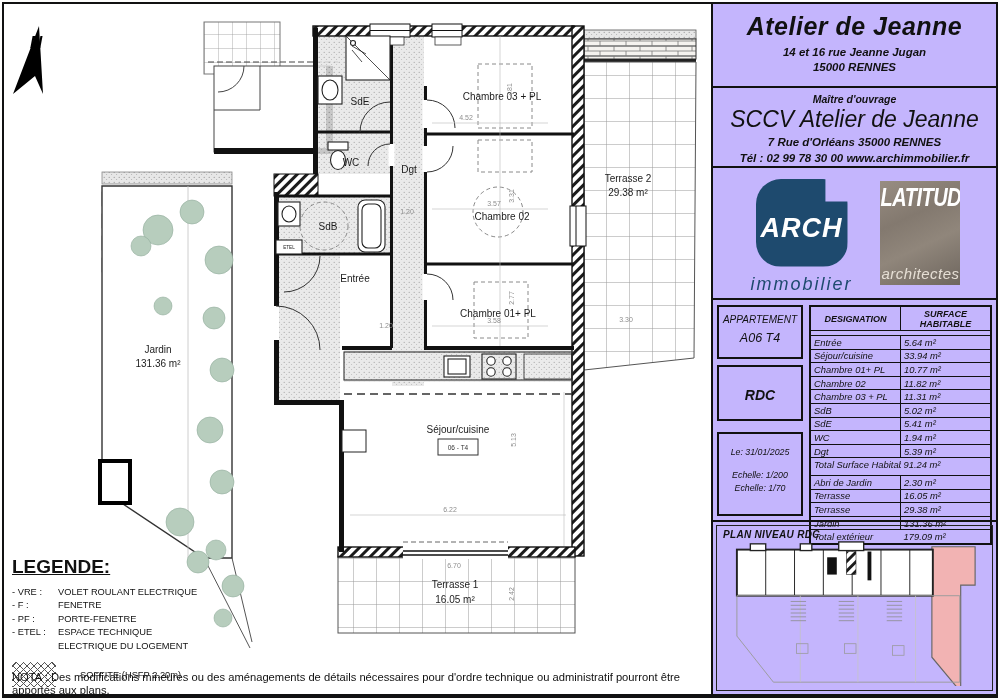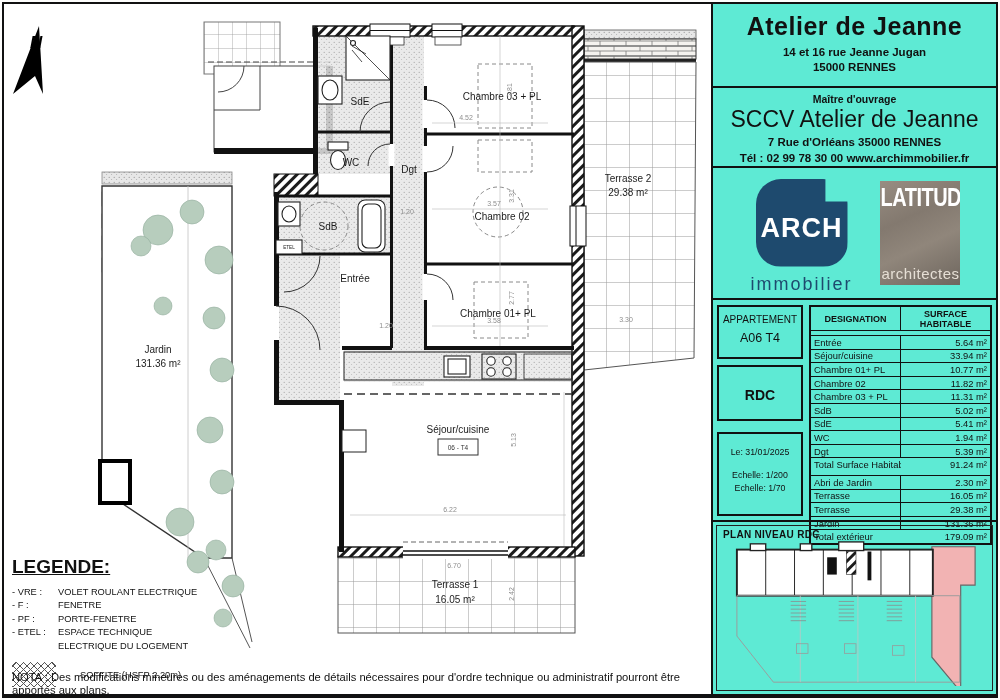--- a/index.html
+++ b/index.html
@@ -2,21 +2,21 @@
 <html><head>
 <meta charset="utf-8">
 <style>
   html,body{margin:0;padding:0;}
   body{width:1000px;height:700px;position:relative;background:#fdfdfc;
        font-family:"Liberation Sans",sans-serif;color:#111;overflow:hidden;}
   .sheet{position:absolute;inset:2px;border:2px solid #111;border-bottom-width:4px;background:#fff;}
 
   
   .panel{position:absolute;top:4px;bottom:6px;left:711px;right:4px;border-left:2px solid #111;
-         display:flex;flex-direction:column;background:#5eead4;}
+         display:flex;flex-direction:column;background:#c4b5fd;font-style:italic;}
   .p-sec{border-bottom:2px solid #111;box-sizing:border-box;}
   .s-title{height:84px;text-align:center;padding-top:8px;}
   .s-title .big{font-size:25px;font-weight:bold;letter-spacing:.5px;}
   .s-title .addr{font-size:11.5px;font-weight:bold;line-height:1.3;margin-top:4px;}
   .s-moa{height:80px;text-align:center;padding-top:5px;}
   .s-moa .role{font-size:10.5px;font-weight:bold;}
   .s-moa .big2{font-size:23px;margin:1px 0 2px;}
   .s-moa .addr{font-size:11.5px;font-weight:bold;line-height:1.35;}
   .s-logos{height:132px;display:flex;align-items:center;justify-content:center;gap:26px;}
   .archlogo{width:104px;text-align:center;}
@@ -34,21 +34,21 @@
   .icol{width:86px;flex:none;}
   .b1{height:54px;padding-top:7px;font-size:10px;}
   .b1 .code{font-size:12.5px;margin-top:6px;}
   .b2{height:56px;margin-top:6px;line-height:56px;font-size:14px;font-weight:bold;}
   .b3{height:84px;margin-top:11px;font-size:8.8px;padding-top:12px;line-height:1.5;}
   .b3 .dt{margin-bottom:10px;}
   .twrap{flex:1;}
   table.surf{border-collapse:collapse;width:100%;border:2px solid #111;table-layout:fixed;}
   table.surf th{border:1px solid #111;font-size:9px;font-weight:bold;padding:1.5px 1px;text-align:center;}
   table.surf td{font-size:9.4px;padding:0 3px;height:12.6px;border-top:1px solid #111;overflow:hidden;white-space:nowrap;}
-  table.surf td.val{text-align:right;border-left:1px solid #111;width:38%;}
+  table.surf td.val{border-left:1px solid #111;width:38%;}
   table.surf tr.total td.val{border-left:none;}
   table.surf tr.spacer td{height:4px;border-top:none;}
   .s-key{flex:1;border-bottom:none;position:relative;padding:3px;}
   .keybox{border:1.5px solid #222;height:100%;box-sizing:border-box;position:relative;}
   .keytitle{position:absolute;top:3px;left:6px;font-size:10px;font-weight:bold;letter-spacing:.3px;}
 
   
   .legend{position:absolute;left:12px;top:556px;width:430px;}
   .legend h2{font-size:19px;margin:0 0 8px;text-decoration:underline;font-weight:bold;}
   .litem{display:flex;font-size:9.3px;line-height:1.45;}

